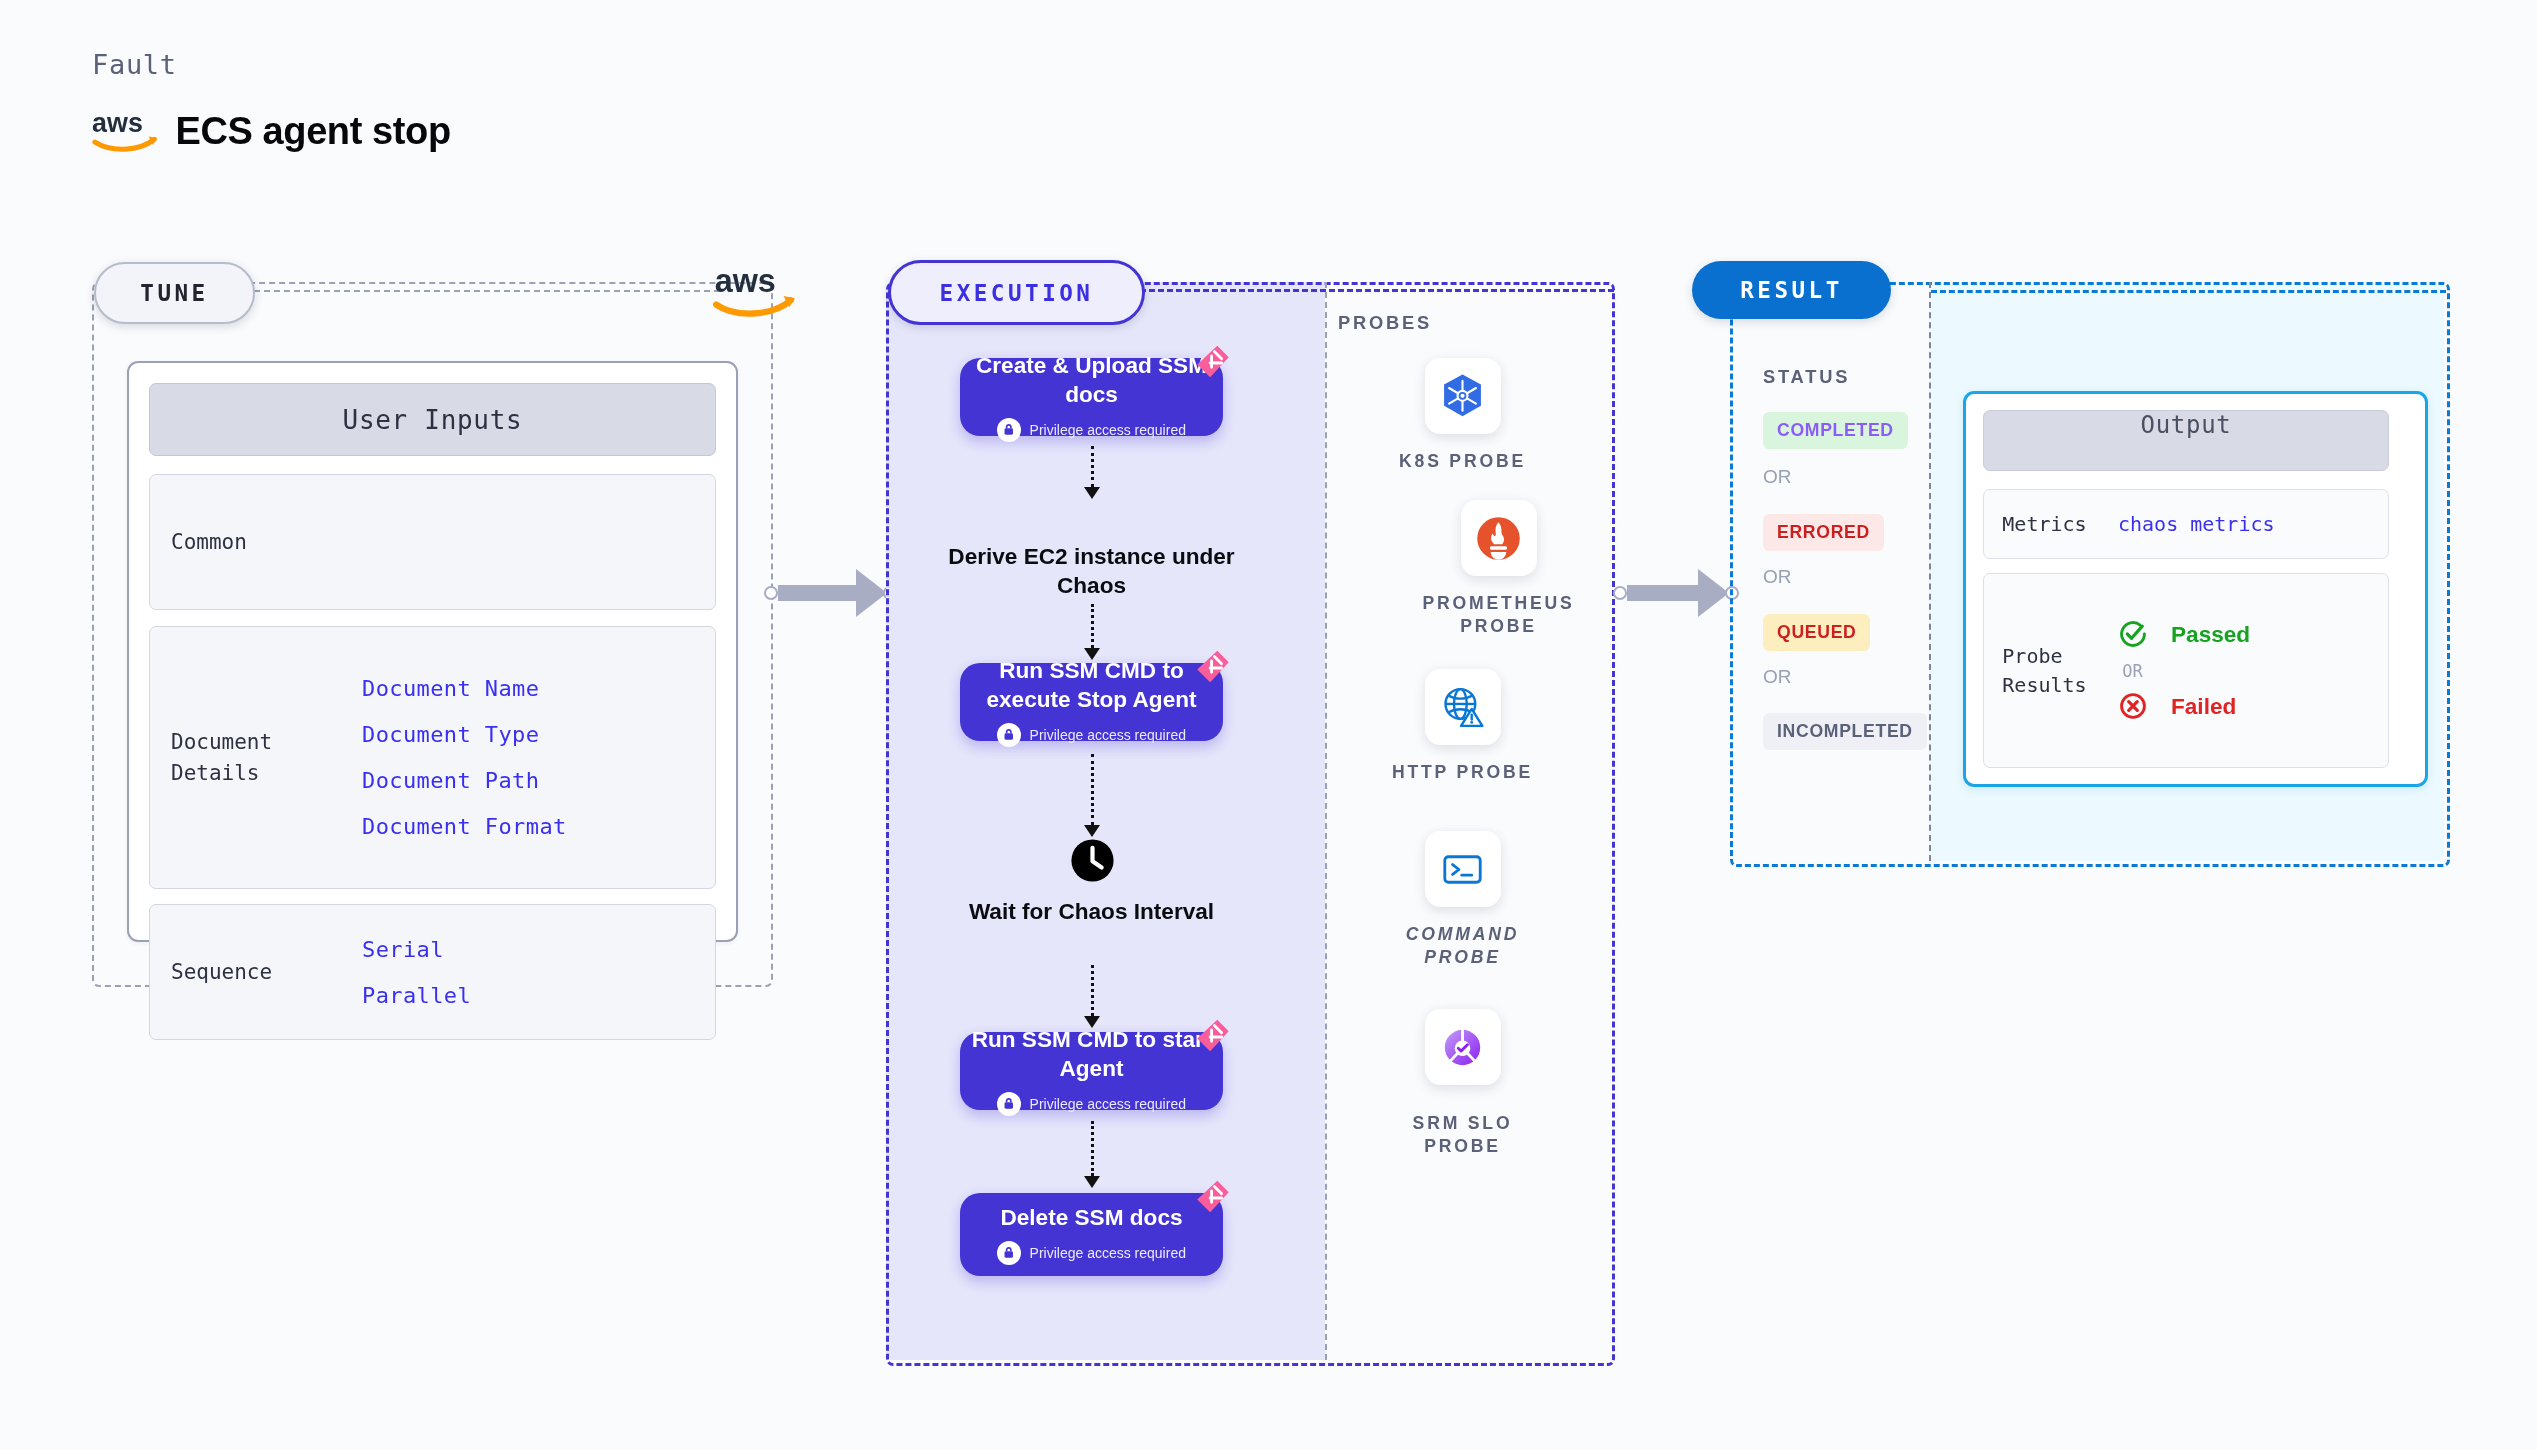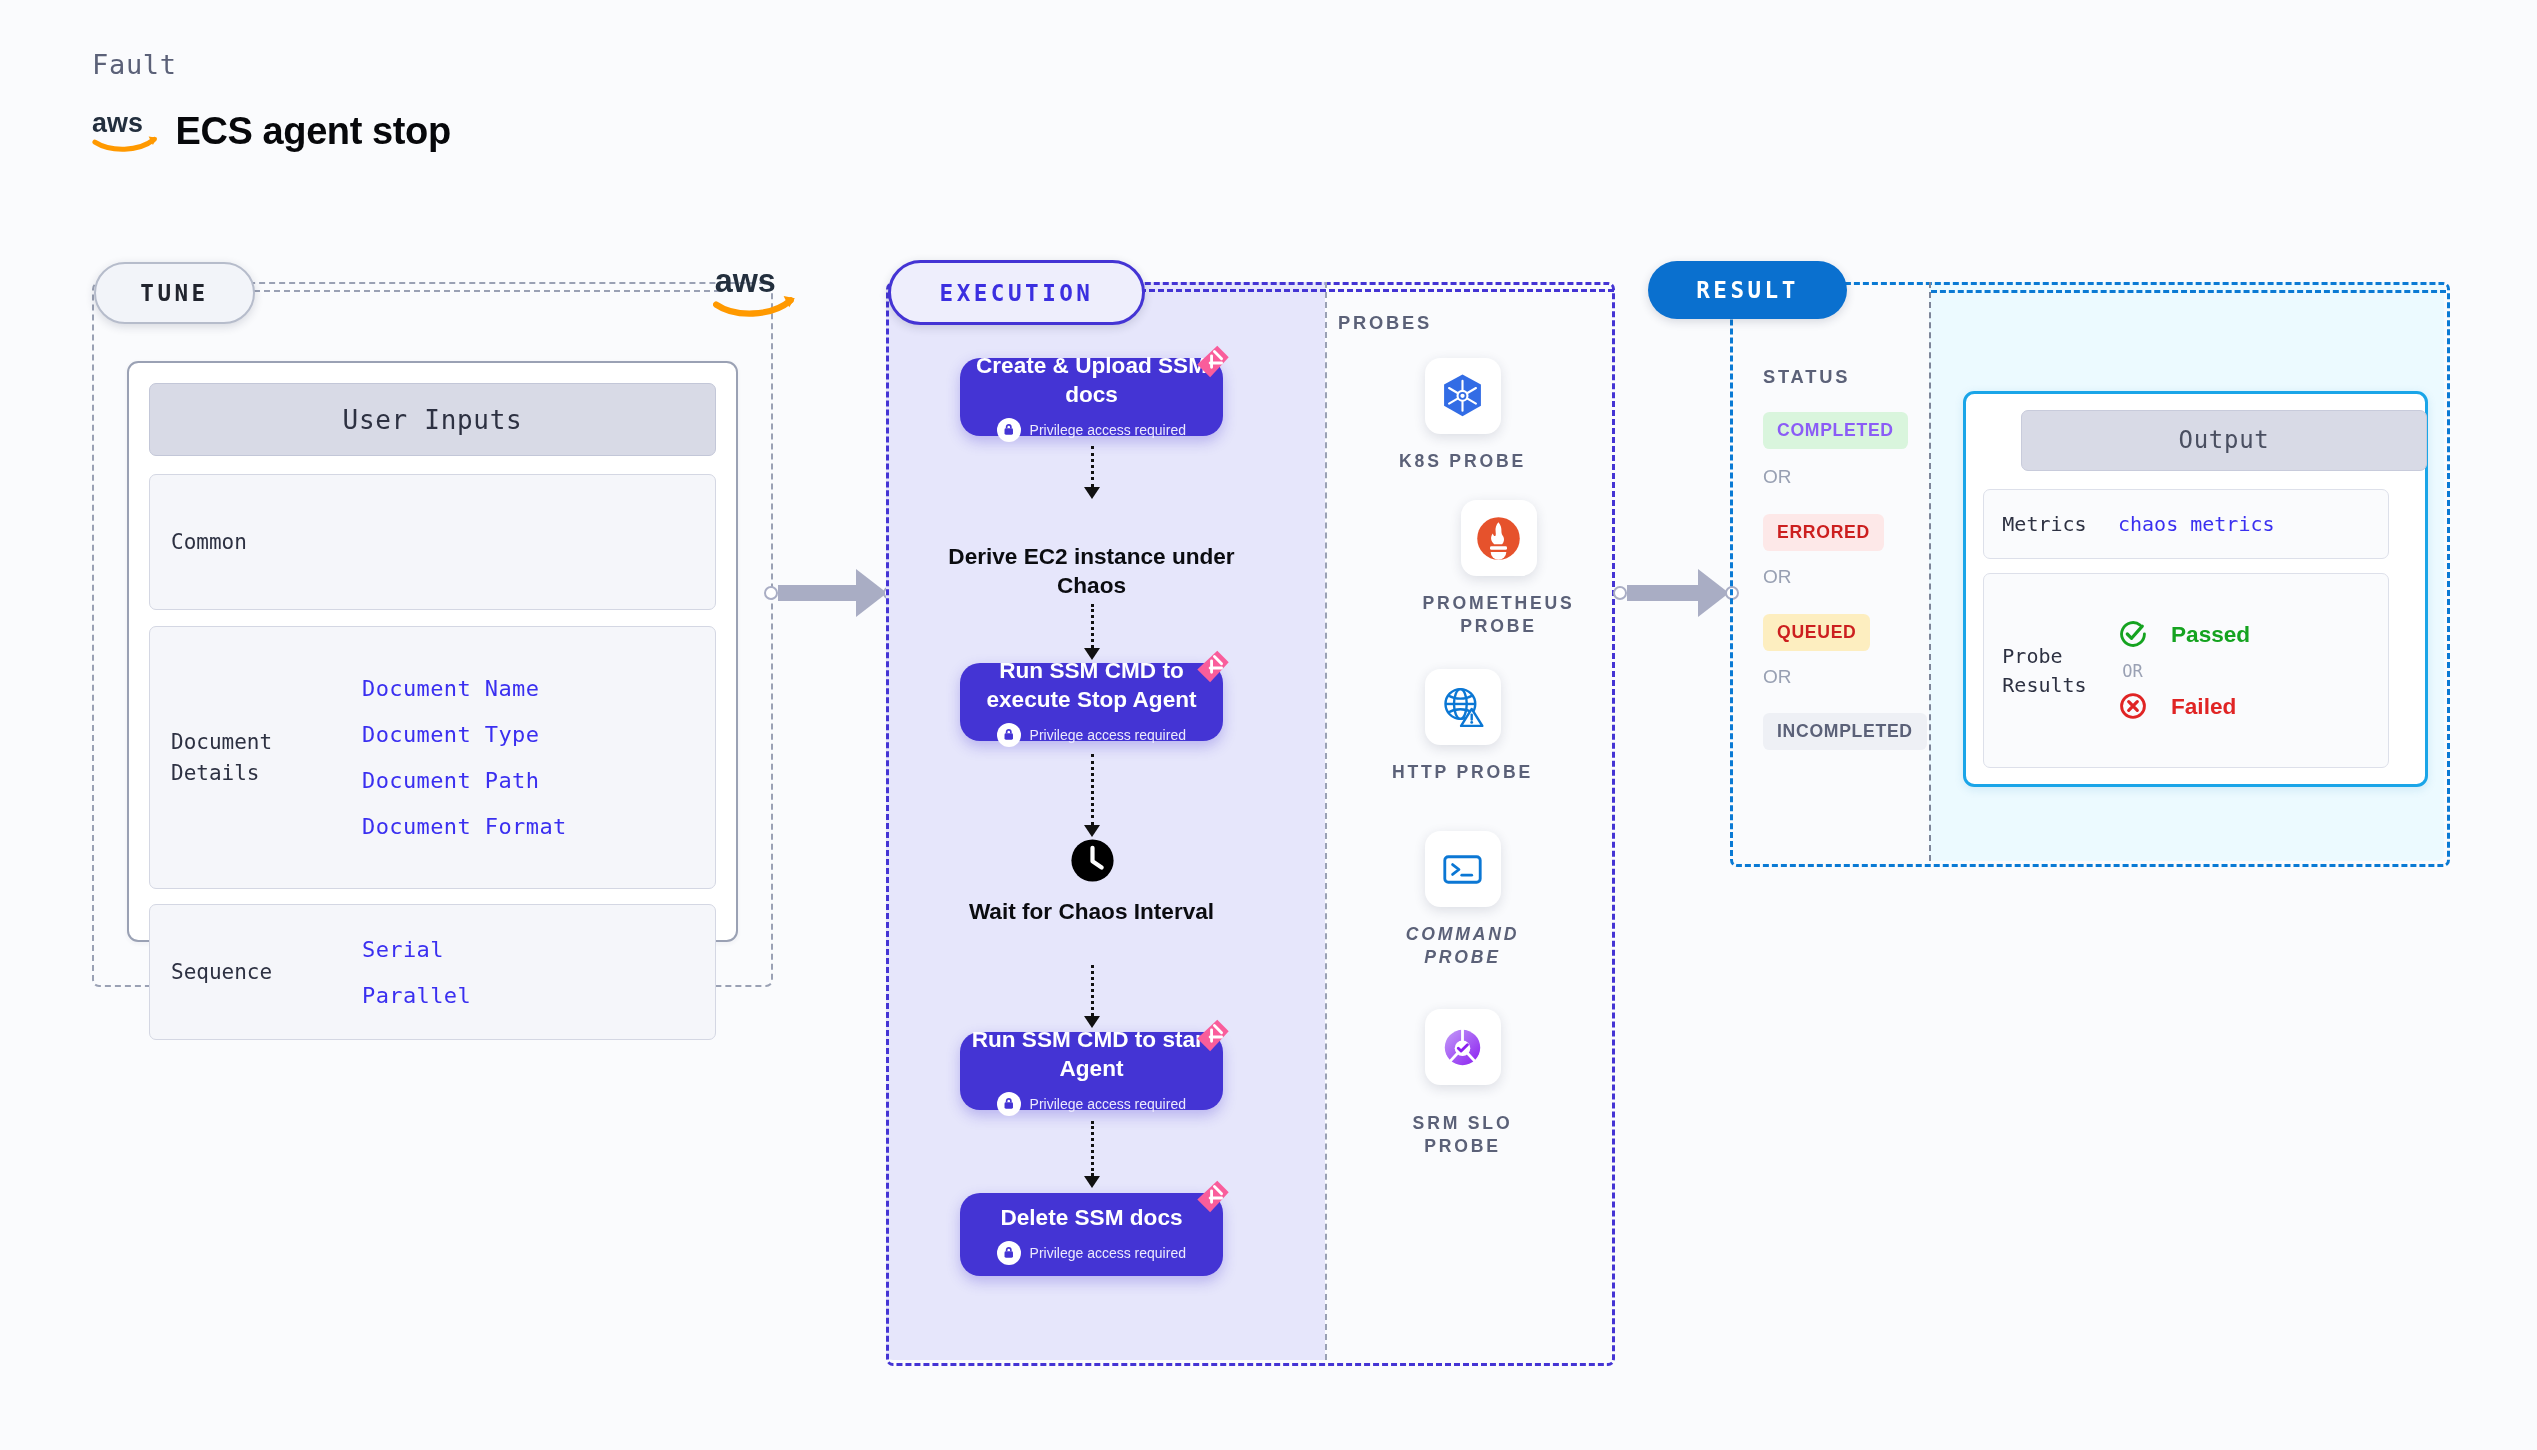--- a/index.html
+++ b/index.html
@@ -125,39 +125,39 @@
 
   
   #result-box{left:1730px;top:282px;width:714px;height:579px;
     border:3.5px dashed #0a7ad4;background:transparent;border-radius:7px;}
   #result-left-fill{position:absolute;left:1730px;top:282px;width:199px;height:579px;
     background:#fafbfd;border-radius:7px 0 0 7px;}
   #result-right-fill{position:absolute;left:1929px;top:282px;width:515px;height:579px;
     background:#ecfaff;border-radius:0 7px 7px 0;}
   #result-divider{position:absolute;left:1929px;top:282px;width:0;height:579px;
     border-left:2.1px dashed #7d8599;}
-  #result-pill{left:1648px;top:261px;width:199px;height:58px;
+  #result-pill{left:1692px;top:261px;width:199px;height:58px;
     background:#0a70cf;color:#ffffff;font-size:22.6px;border:none;}
   #result-dash-line{position:absolute;left:1931px;top:290px;width:515px;height:0;
     border-top:3.5px dashed #0a7ad4;}
 
   #status-title{position:absolute;left:1763px;top:366px;
     font-size:18.3px;font-weight:bold;color:#5b6178;letter-spacing:2.8px;}
   .status-badge{position:absolute;left:1763px;border-radius:6.4px;
     display:flex;align-items:center;justify-content:center;
     font-size:17.6px;font-weight:bold;letter-spacing:0.7px;padding:0 14px;height:37px;}
   .or-text{position:absolute;left:1763px;font-size:19px;color:#98a0b3;}
 
   
   #output-card{position:absolute;left:1963px;top:391px;width:459px;height:390px;
     background:#ffffff;border:3.5px solid #1aa5e8;border-radius:11.3px;
     box-shadow:0 2.8px 10px rgba(20,120,190,.12);}
   #output-header{position:absolute;left:17px;top:15.5px;width:404px;height:59px;
     background:#d8dae6;border:1.4px solid #c8cbdb;border-radius:7px;
-    display:flex;align-items:center;justify-content:center;margin-left:38px;}
+    display:flex;justify-content:center;}
   #output-header span{font-family:"DejaVu Sans Mono","Liberation Mono",monospace;
     font-size:24px;color:#4a4f61;letter-spacing:0.7px;}
   .out-row{position:absolute;left:17px;width:404px;
     background:#fafbfd;border:1.4px solid #dde0ea;border-radius:7px;
     display:flex;align-items:center;}
   #out-metrics{top:95px;height:68px;}
   #out-probe{top:179px;height:193px;}
   .out-label{width:134px;padding-left:18.3px;box-sizing:border-box;
     font-family:"DejaVu Sans Mono","Liberation Mono",monospace;
     font-size:20px;color:#2d3142;line-height:1.45;}

